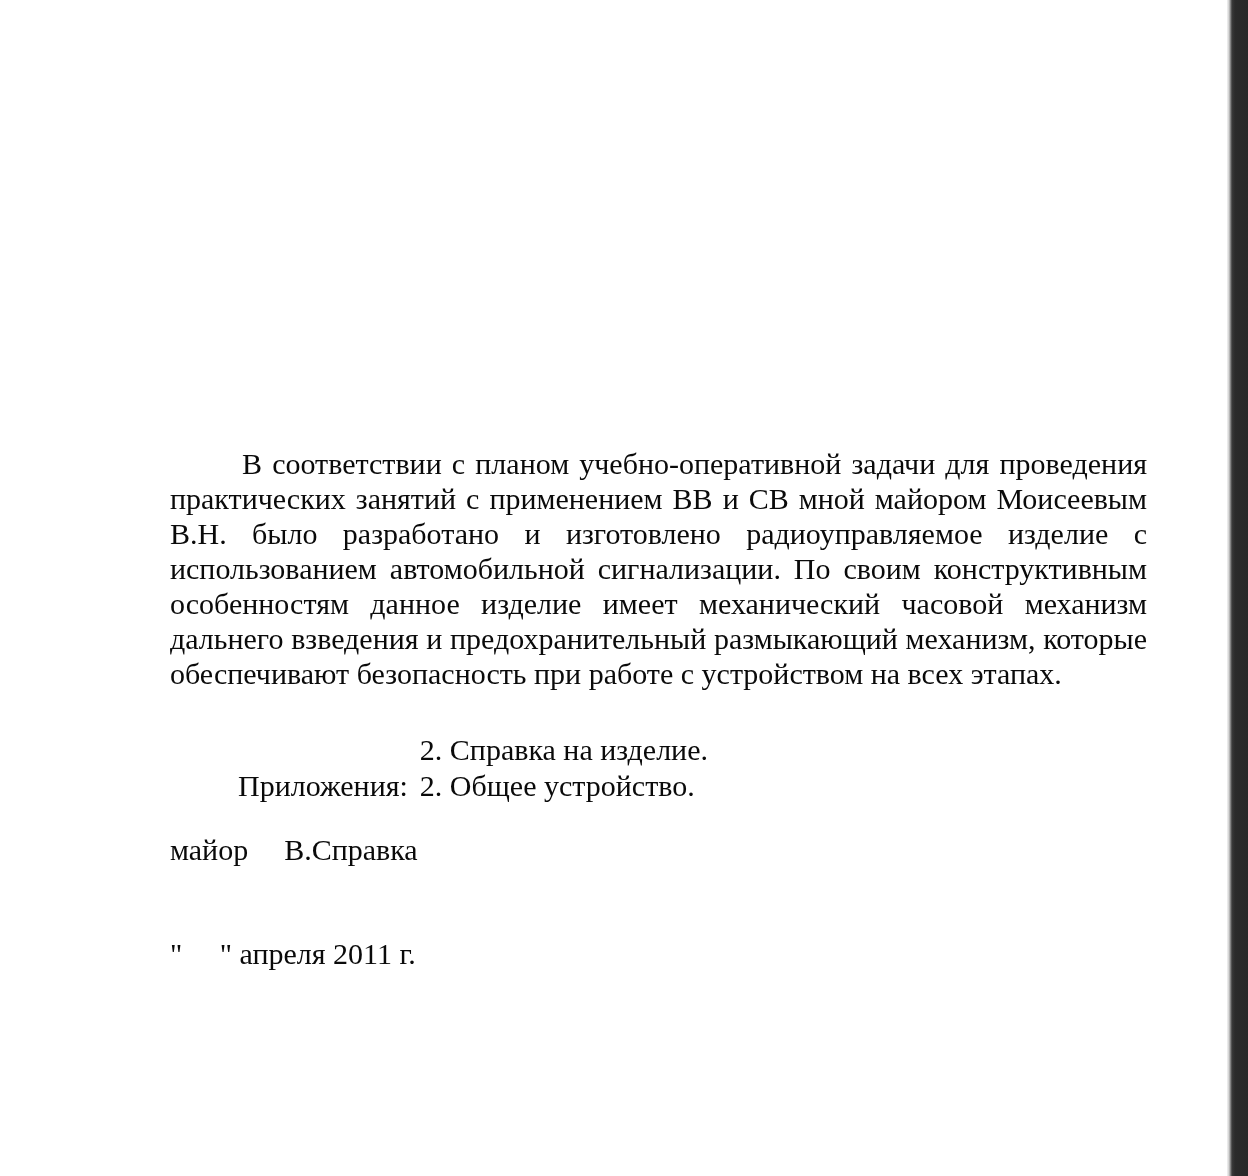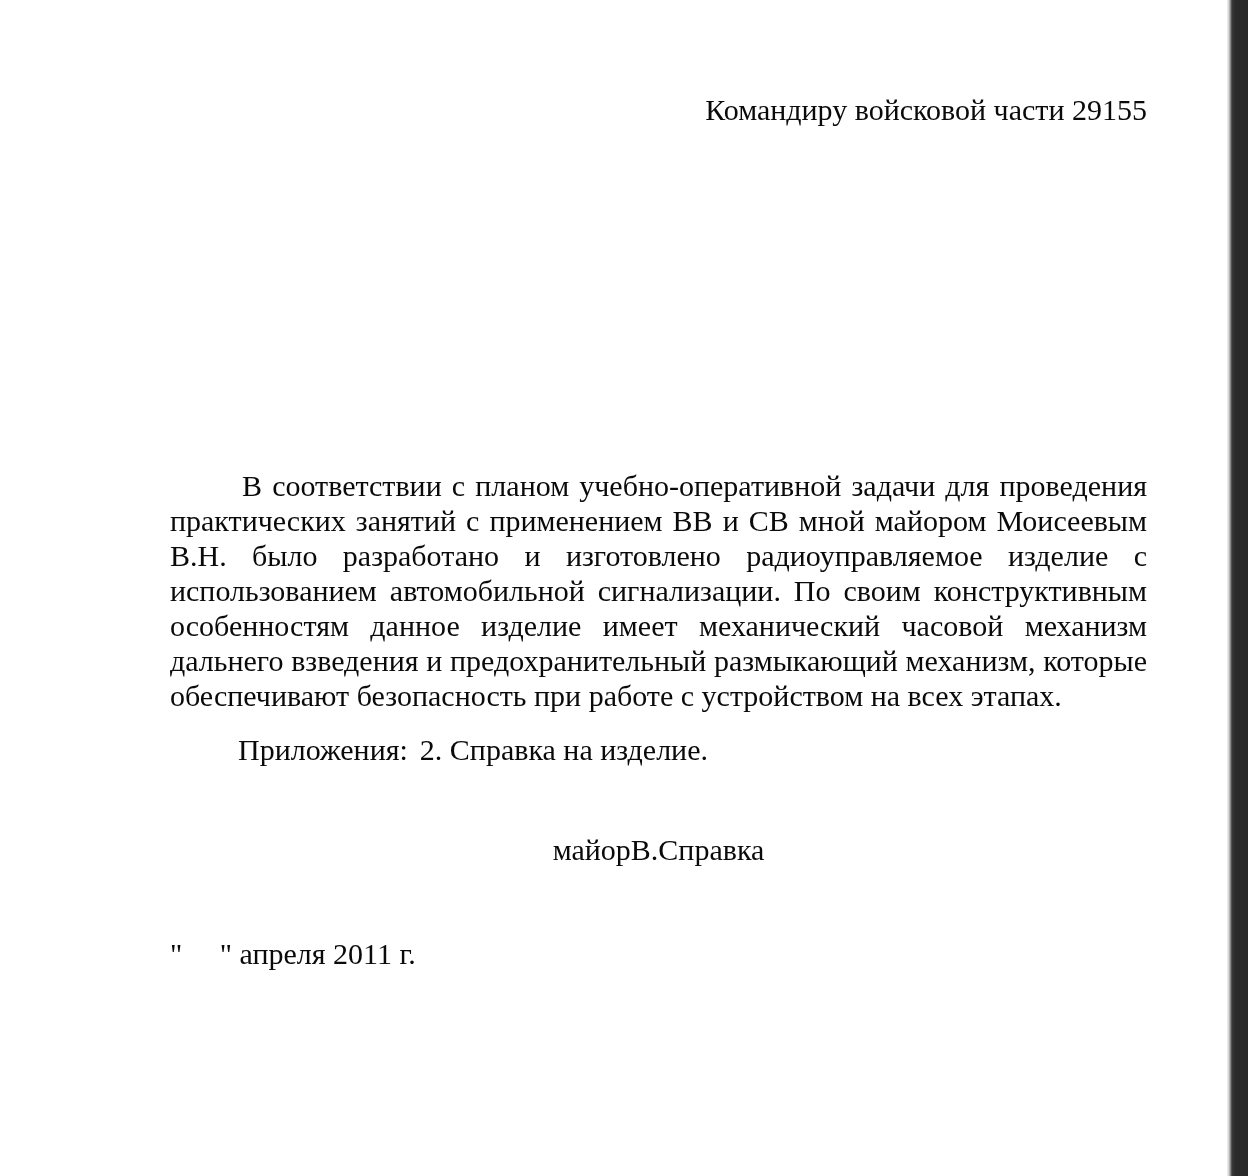--- a/index.html
+++ b/index.html
@@ -30,21 +30,21 @@
     left: 170px;
     width: 977px;
     font-size: 30px;
     line-height: 35px;
   }
   .recipient {
     top: 92px;
     text-align: right;
   }
   .body-par {
-    top: 468px;
+    top: 446px;
     text-align: justify;
     text-indent: 72px;
   }
   .attachments {
     position: absolute;
     left: 238px;
     top: 732px;
     display: flex;
     align-items: flex-end;
     font-size: 30px;
@@ -56,41 +56,42 @@
   }
   .att-items {
     display: flex;
     flex-direction: column;
   }
   .signature {
     top: 832px;
   }
   .sig-row {
     display: flex;
-    justify-content: center;
+    justify-content: flex-start;
     align-items: baseline;
+    gap: 36px;
   }
   .date-line {
     top: 936px;
     white-space: pre;
   }
 </style>
 </head>
 <body>
 
 <div class="screen">
 
-  <div class="textblock recipient">Командиру войсковой части 29155</div>
 
   <div class="textblock body-par">В соответствии с планом учебно-оперативной задачи для проведения практических занятий с применением ВВ и СВ мной майором Моисеевым В.Н. было разработано и изготовлено радиоуправляемое изделие с использованием автомобильной сигнализации. По своим конструктивным особенностям данное изделие имеет механический часовой механизм дальнего взведения и предохранительный размыкающий механизм, которые обеспечивают безопасность при работе с устройством на всех этапах.</div>
 
   <div class="attachments">
     <span class="att-label">Приложения:</span>
     <div class="att-items">
       <div>2. Справка на изделие.</div>
+      <div>2. Общее устройство.</div>
     </div>
   </div>
 
   <div class="textblock signature">
     <div class="sig-row">
       <span>майор</span>
       <span>В.Справка</span>
     </div>
   </div>
 

